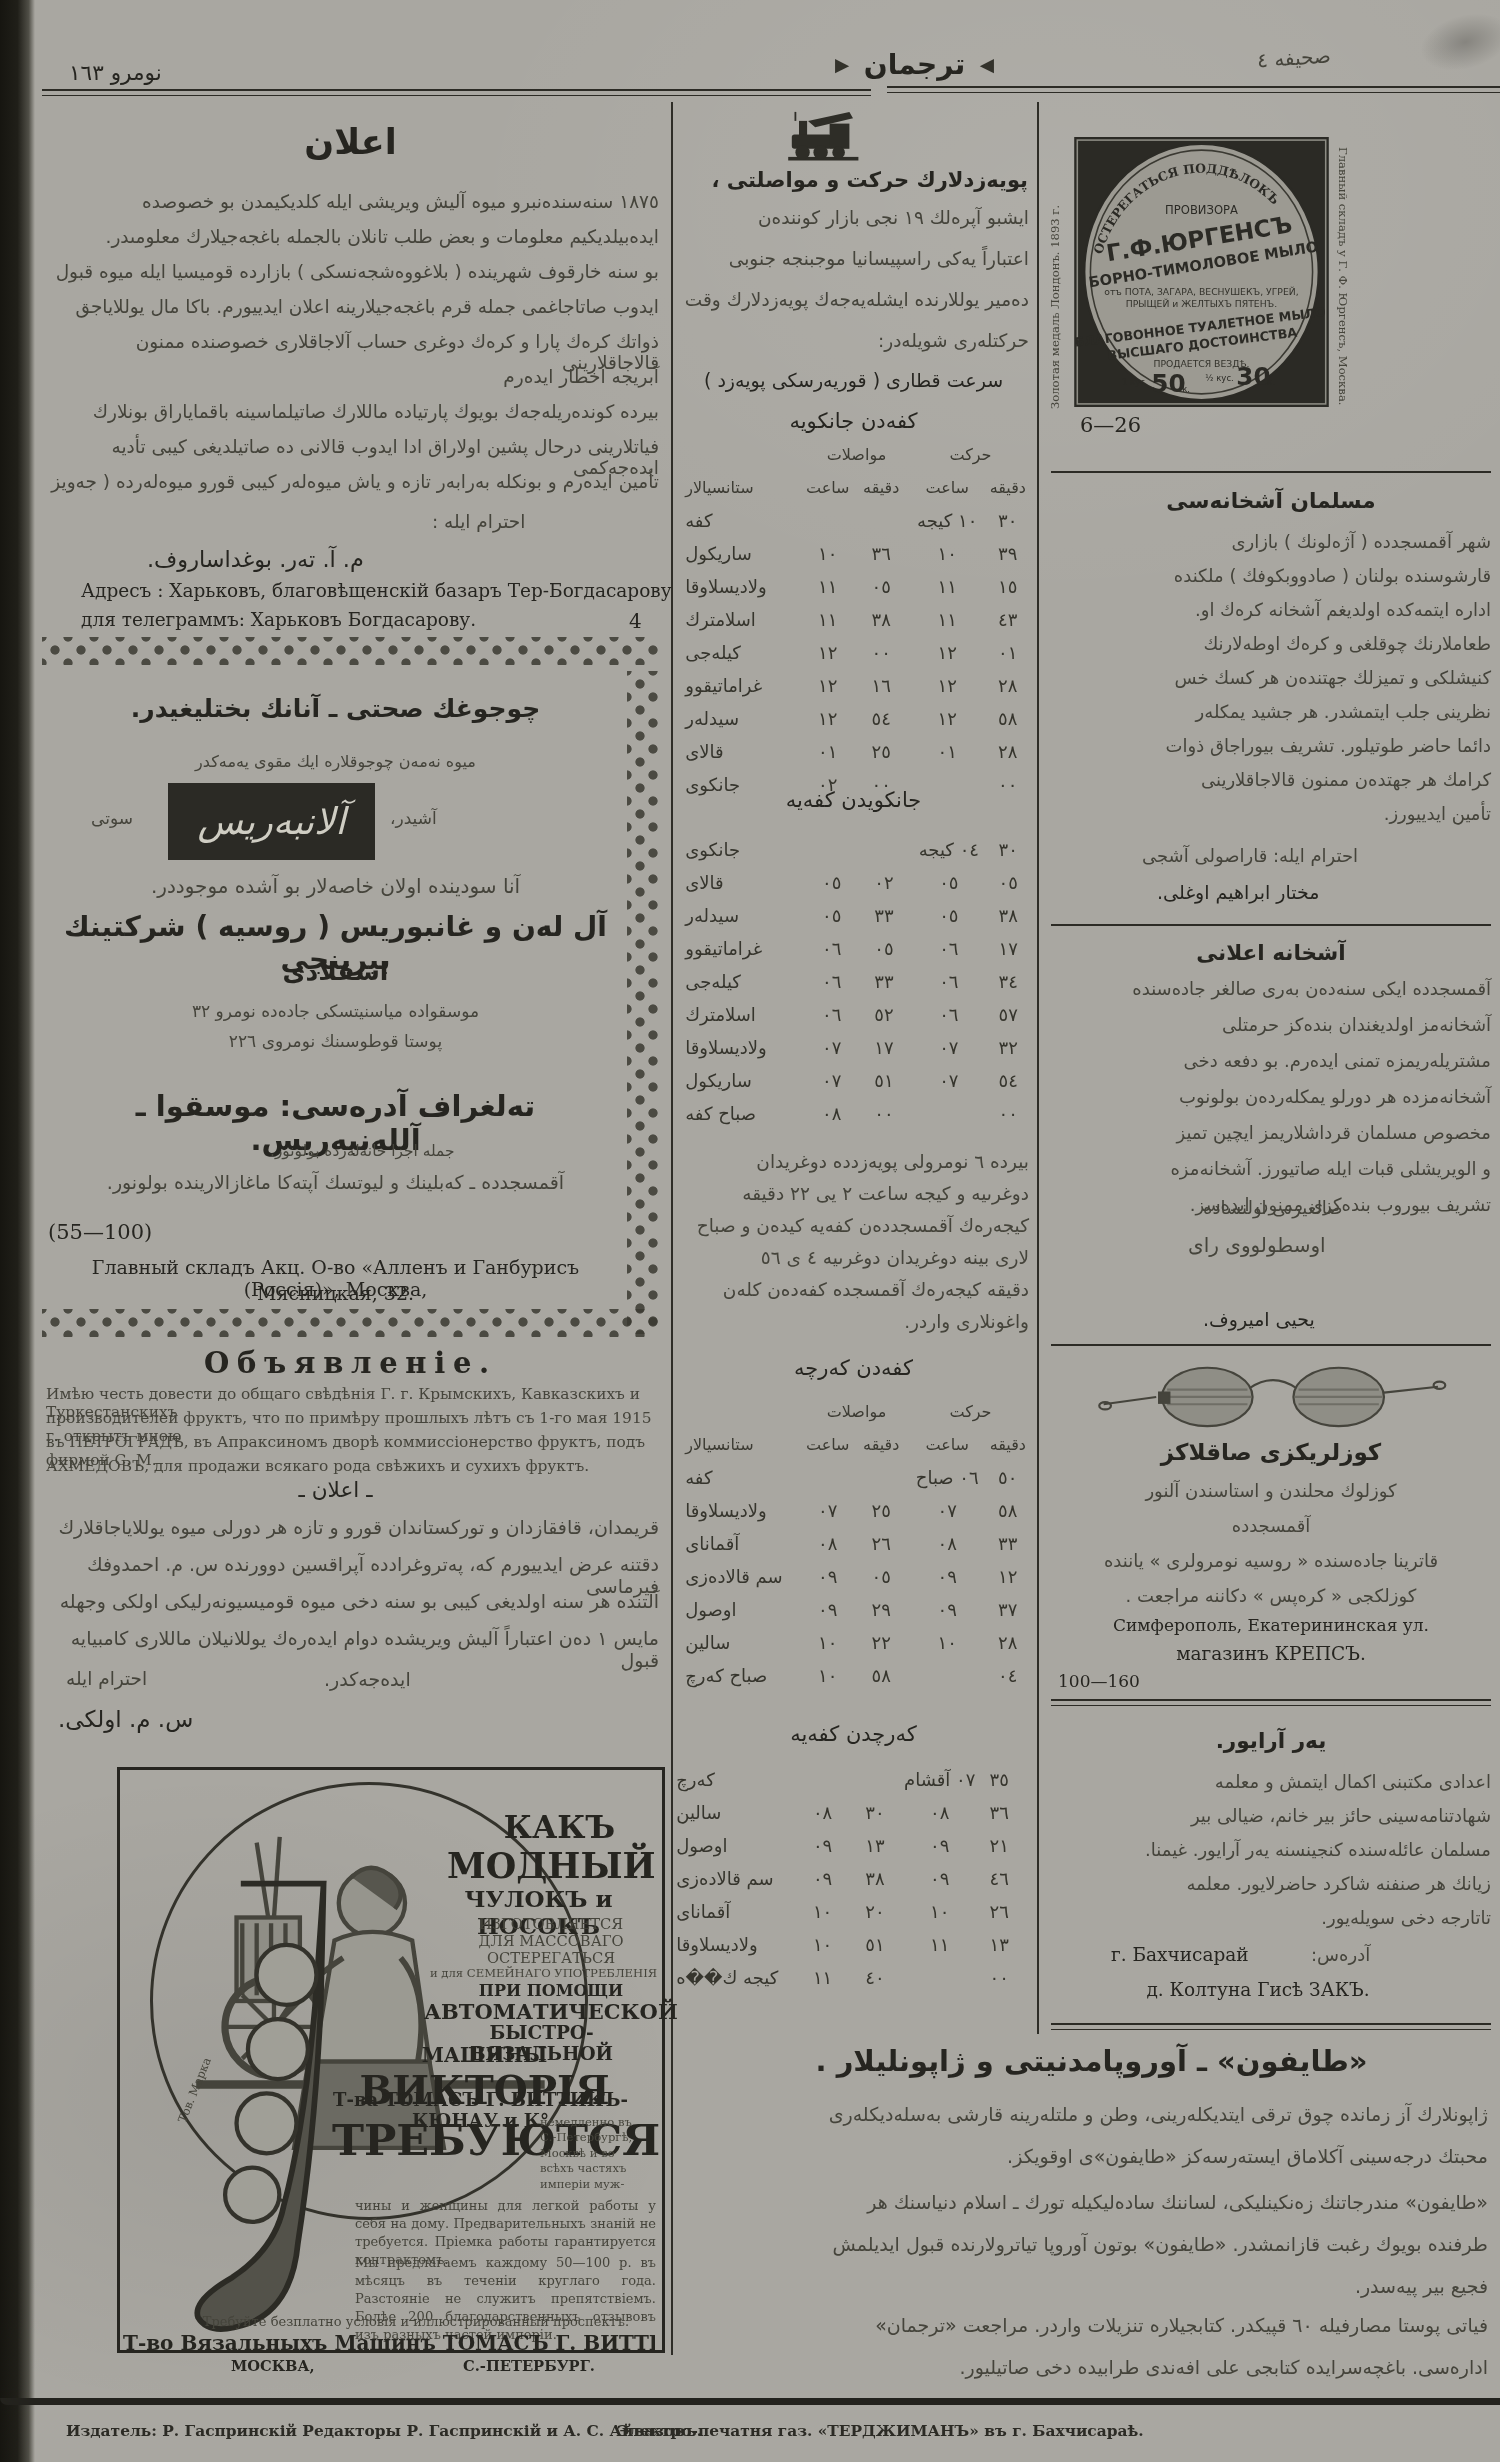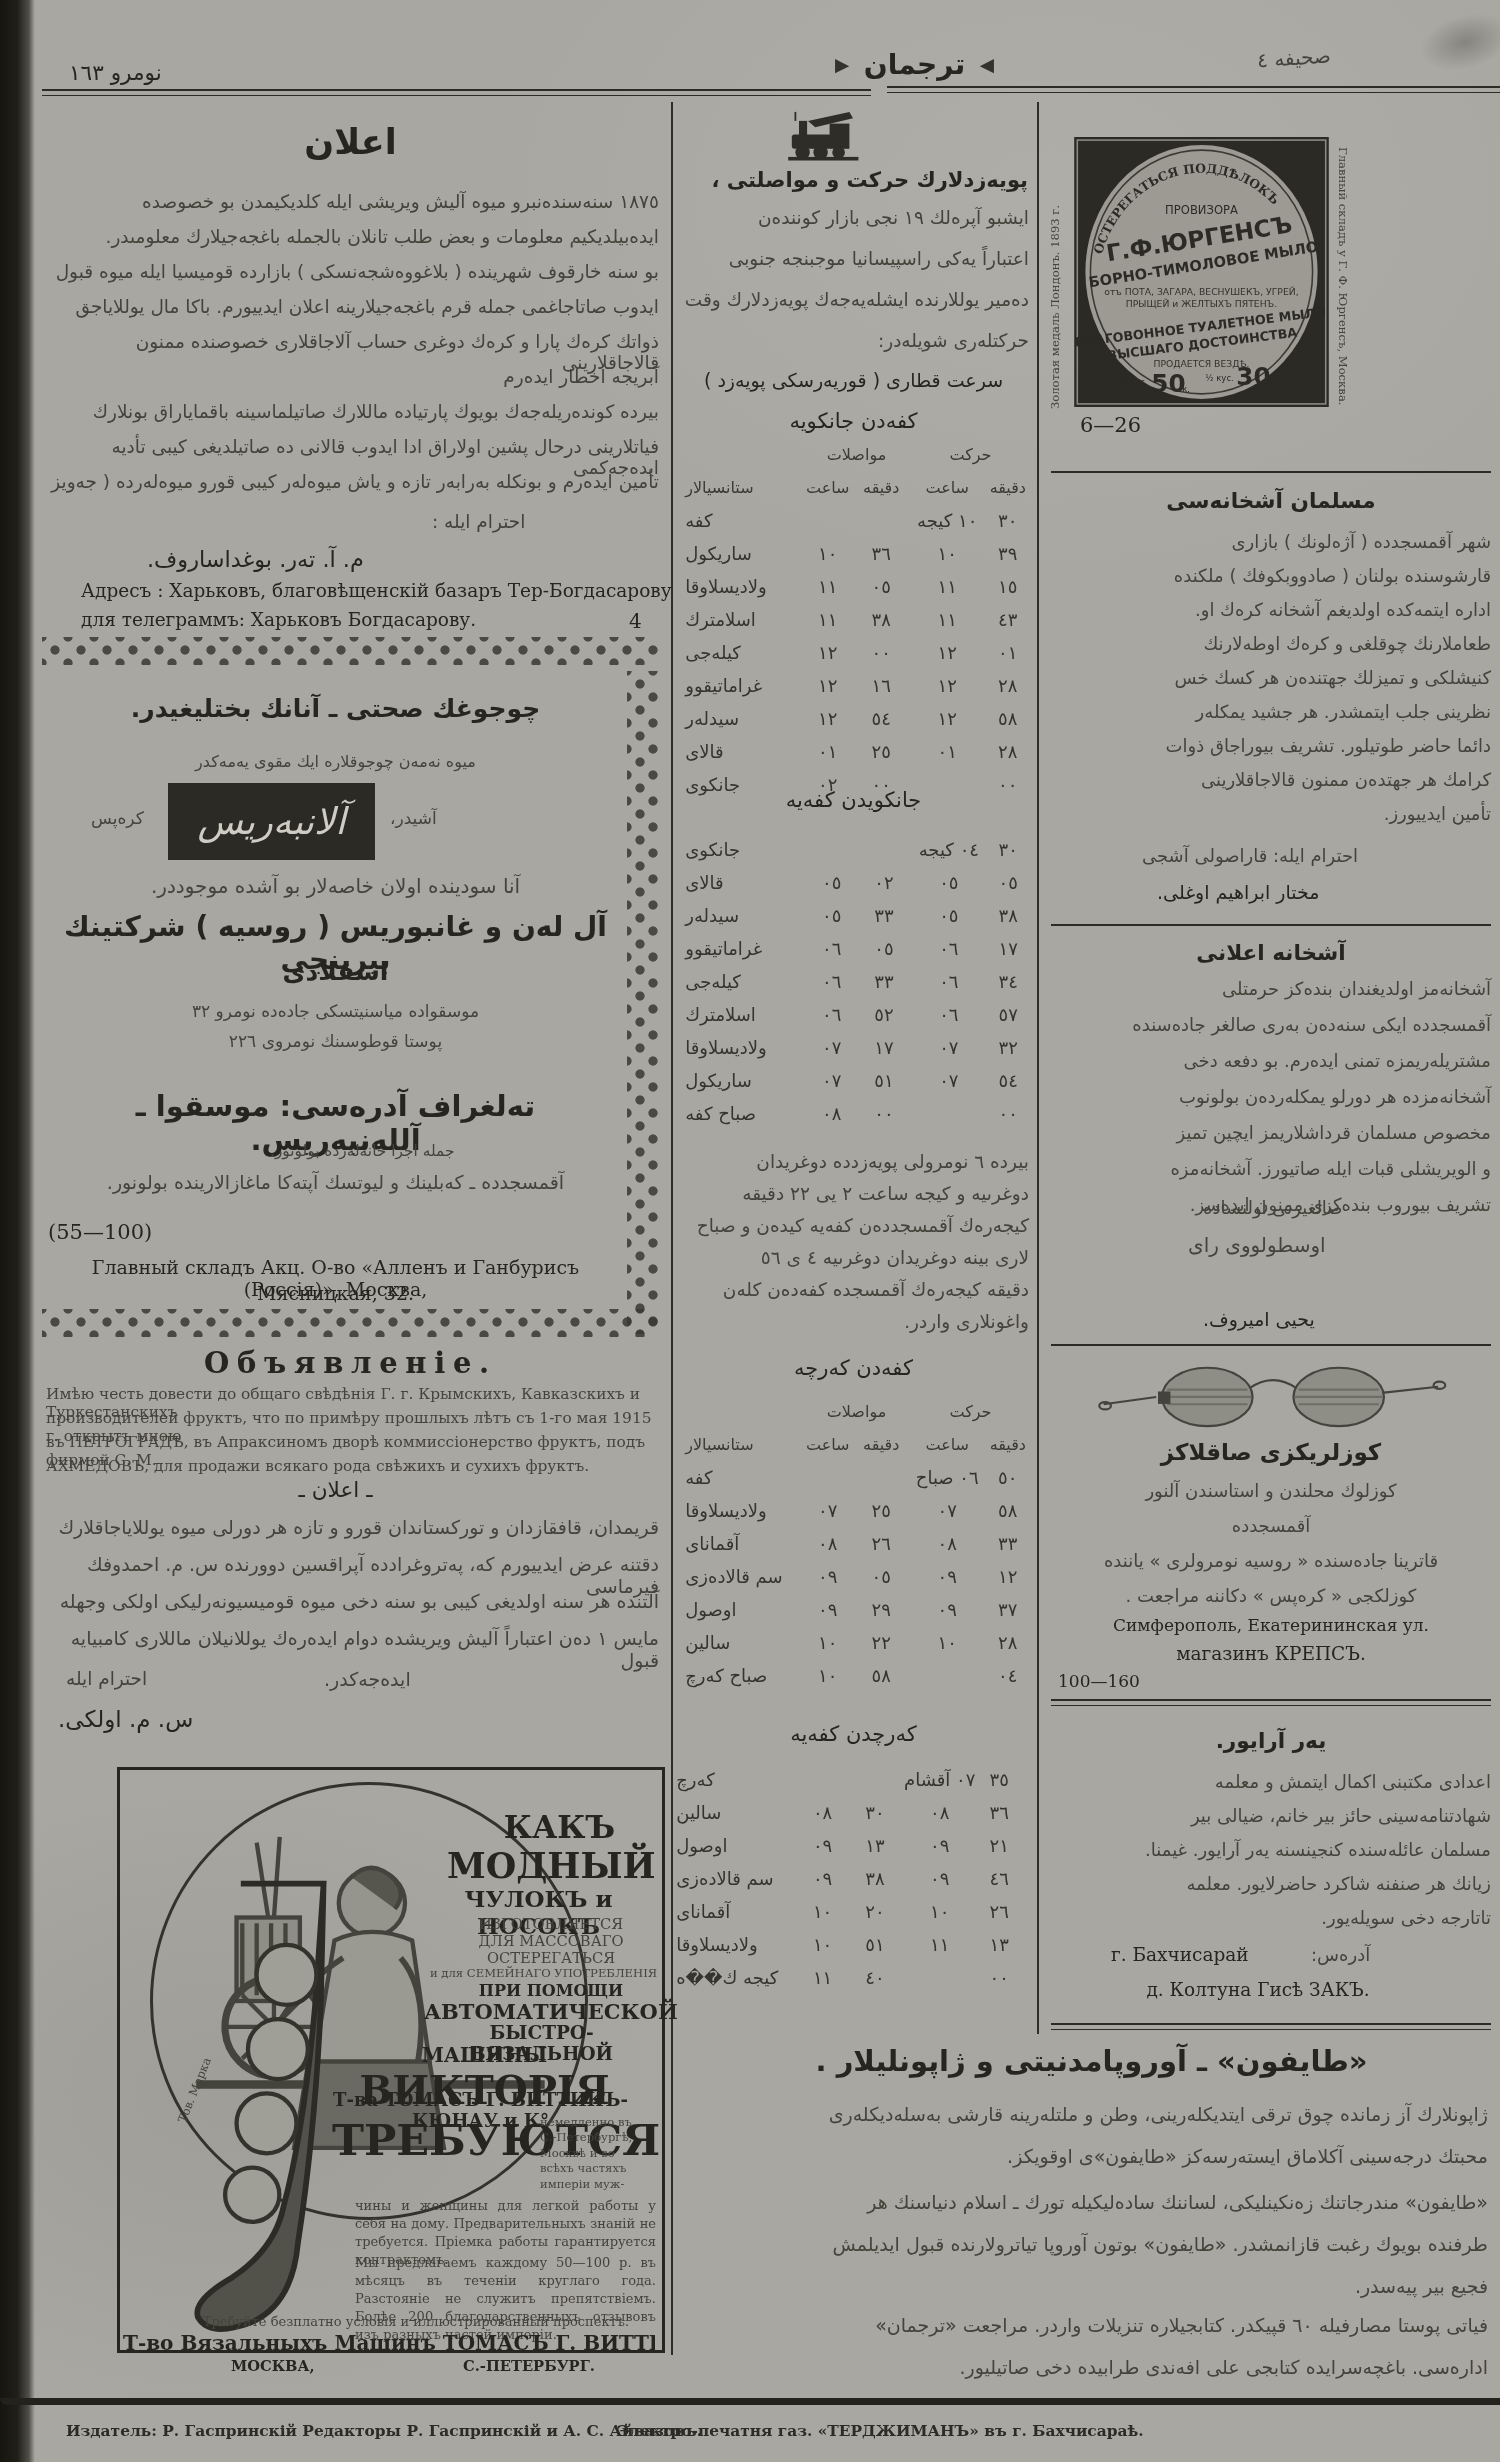--- a/index.html
+++ b/index.html
@@ -78,21 +78,21 @@
 <div class="abs ar faded" style="left:432px;top:511px;font-size:18.5px">احترام ايله :</div>
 <div class="abs ar ink" style="left:147px;top:546px;font-size:22.4px">م. آ. تەر. بوغداساروف.</div>
 <div class="abs ru ink" style="left:81px;top:580px;font-size:18.5px">Адресъ : Харьковъ, благовѣщенскій базаръ Тер-Богдасарову</div>
 <div class="abs ru ink" style="left:81px;top:609px;font-size:18.5px">для телеграммъ: Харьковъ Богдасарову.</div>
 <div class="abs ru ink" style="left:629px;top:609px;font-size:20px">4</div>
 <div class="abs orn" style="left:42px;top:637px;width:617px"></div>
 
 <div class="abs ornv" style="left:627px;top:671px;height:663px"></div>
 <div class="abs ar b ink c" style="left:46px;top:694px;width:579px;font-size:25px">چوجوغك صحتى ـ آنانك بختليغيدر.</div>
 <div class="abs ar c faded" style="left:46px;top:752px;width:579px;font-size:16px">ميوه نەمەن چوجوقلاره ايك مقوى يەمەكدر</div>
-<div class="abs ar faded" style="left:91px;top:808px;font-size:17px">كرەپس</div>
+<div class="abs ar faded" style="left:91px;top:808px;font-size:17px">سوتى</div>
 <div class="abs blackbox c" style="left:168px;top:783px;width:207px;height:77px;line-height:77px">
   <span class="ar" style="font-size:37px;font-style:italic;color:#cfcdc3">آلانبەريس</span>
 </div>
 <div class="abs ar faded" style="left:390px;top:808px;font-size:17px">آشيدر،</div>
 <div class="abs ar c faded" style="left:46px;top:874px;width:579px;font-size:20px">آنا سودينده اولان خاصەلار بو آشده موجوددر.</div>
 <div class="abs ar c b ink" style="left:46px;top:910px;width:579px;font-size:28px">آل لەن و غانبوريس ( روسيه ) شركتينك بيرينجى</div>
 <div class="abs ar c b ink" style="left:46px;top:957px;width:579px;font-size:25px">اسقلادى</div>
 <div class="abs ar c faded" style="left:46px;top:1001px;width:579px;font-size:17px">موسقواده مياسنيتسكى جادەده نومرو ٣٢</div>
 <div class="abs ar c faded" style="left:46px;top:1031px;width:579px;font-size:17px">پوستا قوطوسىنك نومروى ٢٢٦</div>
 <div class="abs ar c b ink" style="left:46px;top:1089px;width:579px;font-size:29px">تەلغراف آدرەسى: موسقوا ـ آللەنبەريس.</div>
@@ -557,22 +557,22 @@
     <div class="ln">كرامك هر جهتدەن ممنون قالاجاقلارينى</div>
     <div class="ln">تأمين ايدييورز.</div>
   </div>
 <div class="abs ar faded" style="left:1142px;top:845px;font-size:18px">احترام ايله: قاراصولى آشجى</div>
 <div class="abs ar ink" style="left:1157px;top:881px;font-size:19px">مختار ابراهيم اوغلى.</div>
 
 <div class="abs rule" style="left:1051px;top:924px;width:440px"></div>
 <div class="abs ar c b ink" style="left:1049px;top:940px;width:444px;font-size:21.6px">آشخانه اعلانى</div>
 <div class="abs ar r faded lines lh47" style="left:1051px;top:978px;width:440px;font-size:18px">
 
-<div class="ln">آشخانەمز اولديغندان بندەكز حرمتلى</div>
-    <div class="ln">آقمسجدده ايكى سنەدەن بەرى صالغر جادەسنده</div>
+<div class="ln">آقمسجدده ايكى سنەدەن بەرى صالغر جادەسنده</div>
+    <div class="ln">آشخانەمز اولديغندان بندەكز حرمتلى</div>
     <div class="ln">مشتريلەريمزه تمنى ايدەرم. بو دفعه دخى</div>
     <div class="ln">آشخانەمزده هر دورلو يمكلەردەن بولونوب</div>
     <div class="ln">مخصوص مسلمان قرداشلاريمز ايچين تميز</div>
     <div class="ln">و الويريشلى قبات ايله صاتيورز. آشخانەمزه</div>
     <div class="ln">تشريف بيوروب بندەكزى ممنون ايدەسز.</div>
   </div>
 <div class="abs ar faded" style="left:1203px;top:1197px;font-size:18px">صالغيرنى اولنساده</div>
 <div class="abs ar faded" style="left:1188px;top:1233px;font-size:20px">اوسطولووى راى</div>
 <div class="abs ar ink" style="left:1203px;top:1308px;font-size:19px">يحيى اميروف.</div>
 

